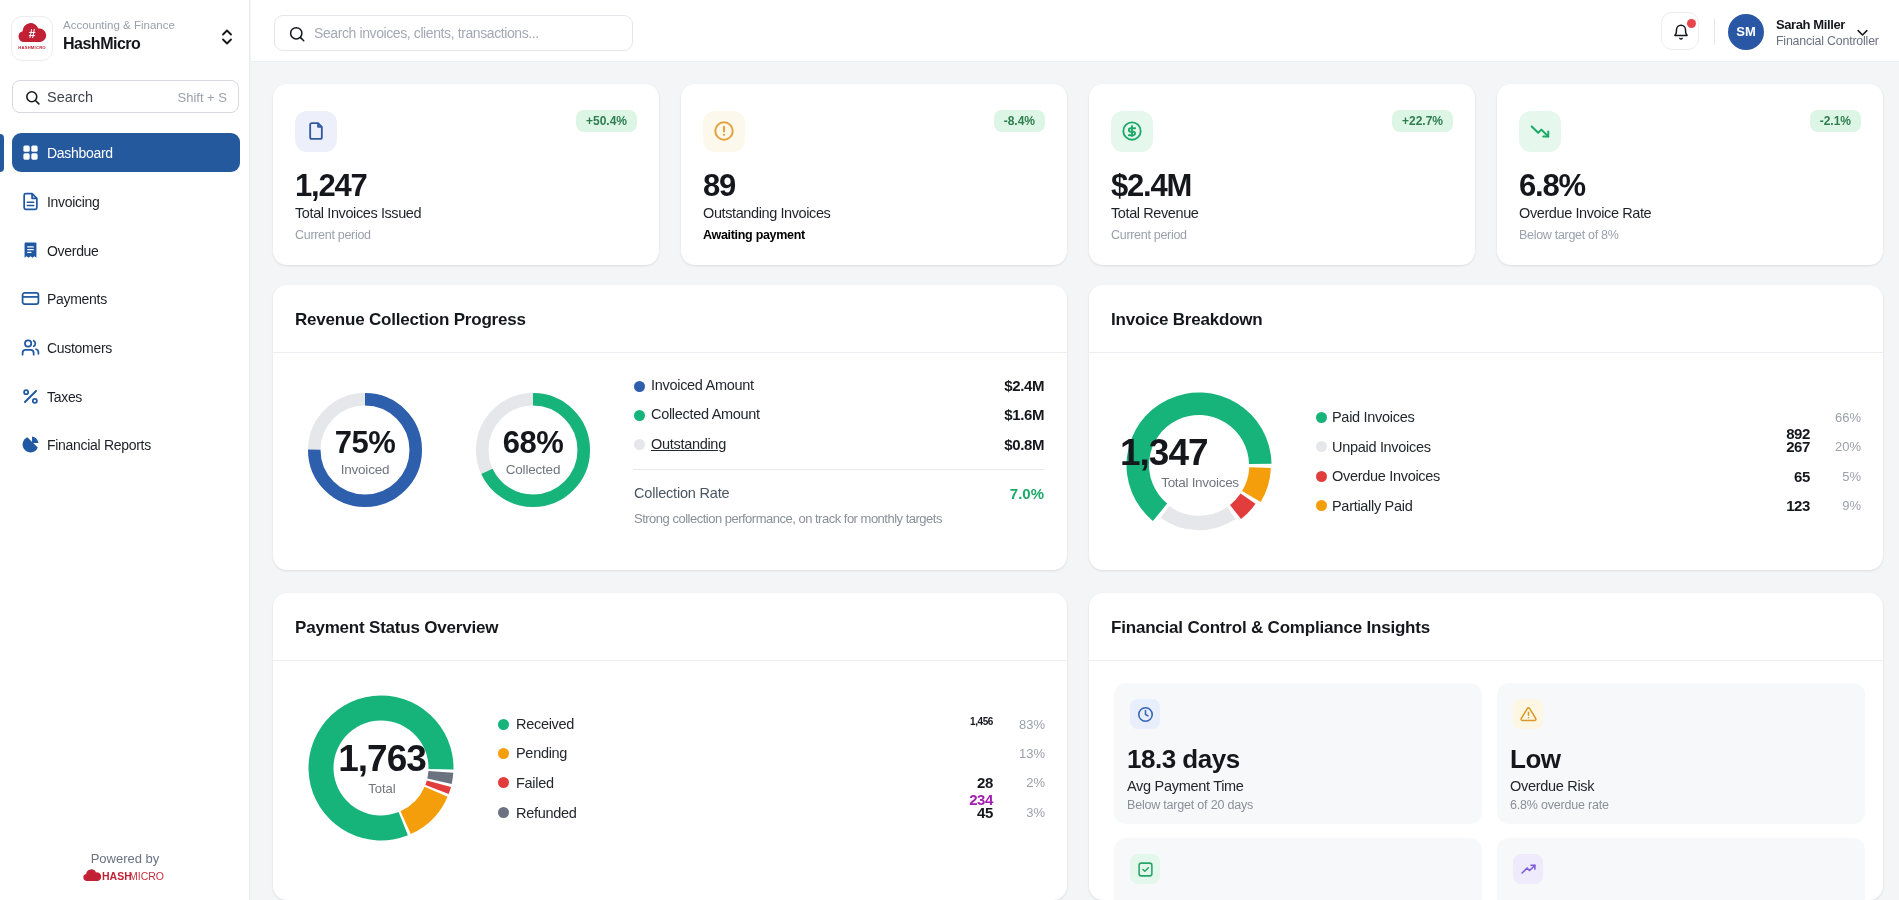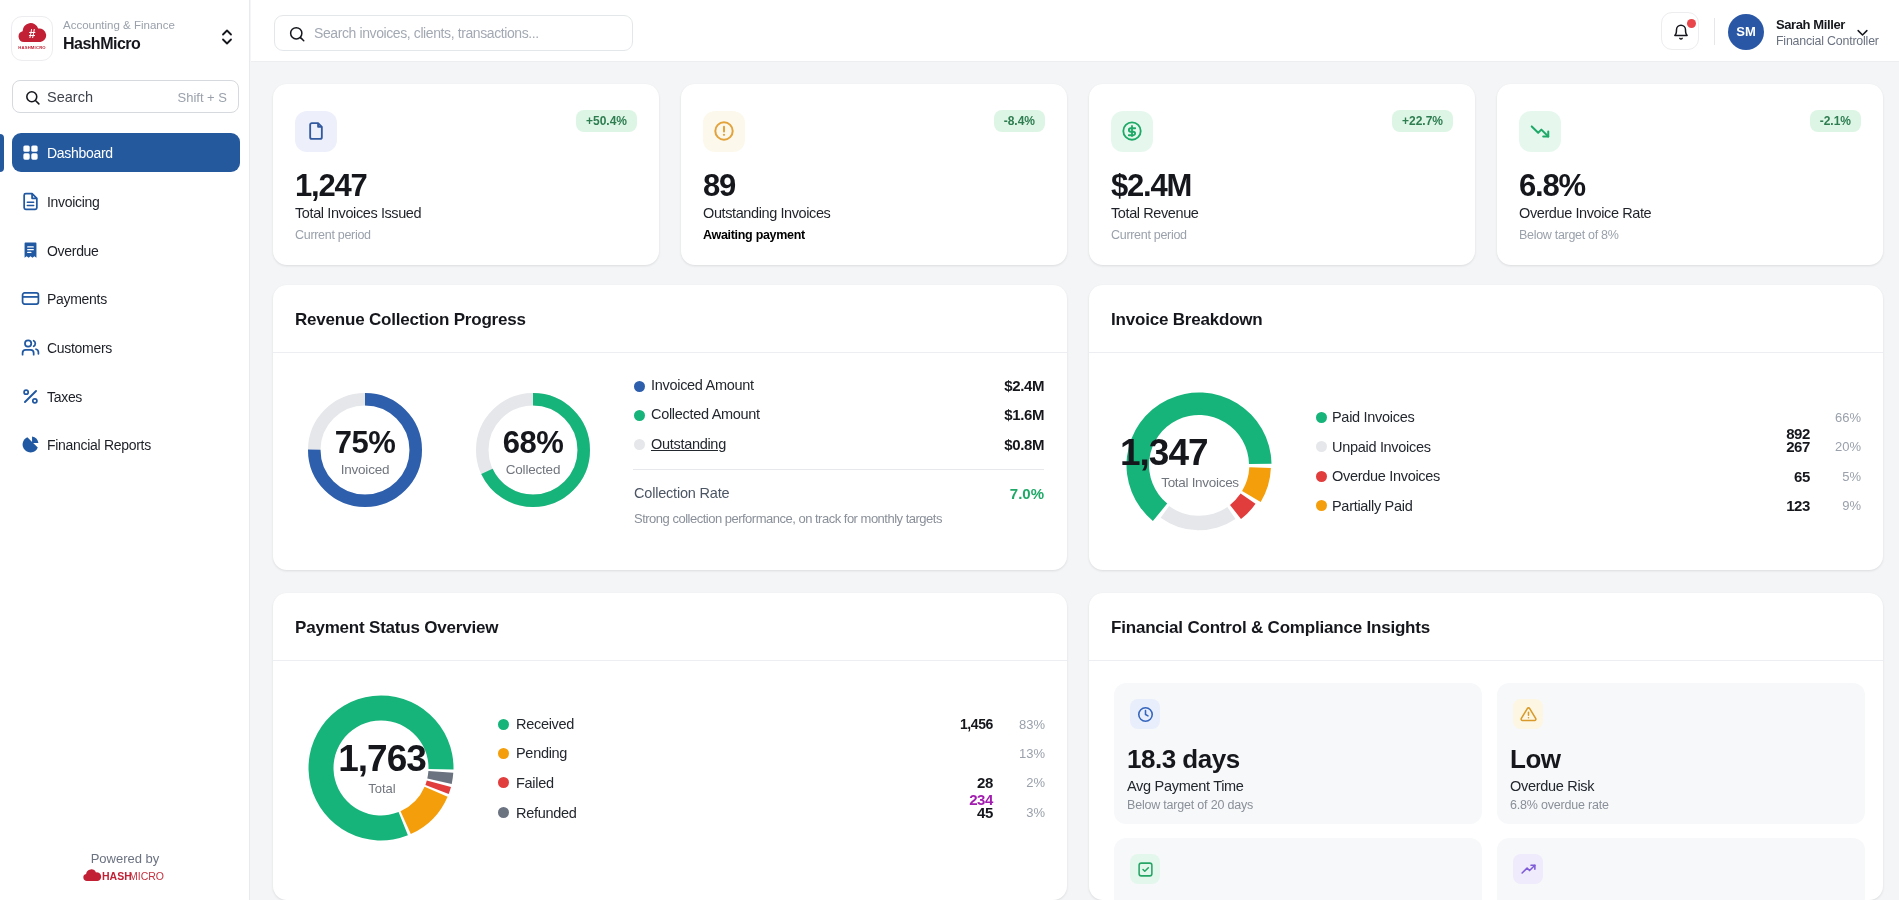--- a/index.html
+++ b/index.html
@@ -250,21 +250,21 @@
   <svg width="160" height="160" class="abs" style="left:28px;top:95px;">
     <path d="M106.9 147.3 A72.5 72.5 0 1 1 152.5 81.5 L127.5 81.0 A47.5 47.5 0 1 0 97.6 124.1 Z" fill="#16b47a"></path>
     <path d="M152.3 84.7 A72.5 72.5 0 0 1 150.7 95.9 L126.3 90.4 A47.5 47.5 0 0 0 127.4 83.1 Z" fill="#6b7280"></path>
     <path d="M150.0 99.0 A72.5 72.5 0 0 1 147.7 105.9 L124.4 96.9 A47.5 47.5 0 0 0 125.8 92.5 Z" fill="#e23d3d"></path>
     <path d="M146.6 108.7 A72.5 72.5 0 0 1 109.8 146.1 L99.5 123.3 A47.5 47.5 0 0 0 123.6 98.8 Z" fill="#f59e0b"></path>
   </svg>
   <div class="abs" style="left:29px;top:145px;width:160px;text-align:center;font-size:37px;font-weight:bold;color:#15171c;letter-spacing:-1px;">1,763</div>
   <div class="abs" style="left:29px;top:188px;width:160px;text-align:center;font-size:13px;color:#71767e;">Total</div>
   <div class="abs" style="left:225px;top:126px;width:11px;height:11px;border-radius:50%;background:#16b47a;"></div>
   <div class="abs" style="left:243px;top:123px;font-size:14.5px;letter-spacing:-.3px;color:#23272e;">Received</div>
-  <div class="abs" style="right:74px;top:123px;font-size:14px;font-weight:bold;letter-spacing:-.4px;color:#15171c;">1,456</div>
+  <div class="abs" style="right:74px;top:123px;font-size:10px;font-weight:bold;letter-spacing:-.4px;color:#15171c;">1,456</div>
   <div class="abs" style="right:22px;top:124px;font-size:13px;color:#9aa1ab;">83%</div>
   <div class="abs" style="left:225px;top:155px;width:11px;height:11px;border-radius:50%;background:#f59e0b;"></div>
   <div class="abs" style="left:243px;top:152px;font-size:14.5px;letter-spacing:-.3px;color:#23272e;">Pending</div>
   <div class="abs" style="right:74px;top:152px;font-size:15px;font-weight:bold;letter-spacing:-.4px;color:#a21caf;margin-top:46px;">234</div>
   <div class="abs" style="right:22px;top:153px;font-size:13px;color:#9aa1ab;">13%</div>
   <div class="abs" style="left:225px;top:184px;width:11px;height:11px;border-radius:50%;background:#e23d3d;"></div>
   <div class="abs" style="left:243px;top:182px;font-size:14.5px;letter-spacing:-.3px;color:#23272e;">Failed</div>
   <div class="abs" style="right:74px;top:181px;font-size:15px;font-weight:bold;letter-spacing:-.4px;color:#15171c;">28</div>
   <div class="abs" style="right:22px;top:182px;font-size:13px;color:#9aa1ab;">2%</div>
   <div class="abs" style="left:225px;top:214px;width:11px;height:11px;border-radius:50%;background:#6b7280;"></div>

